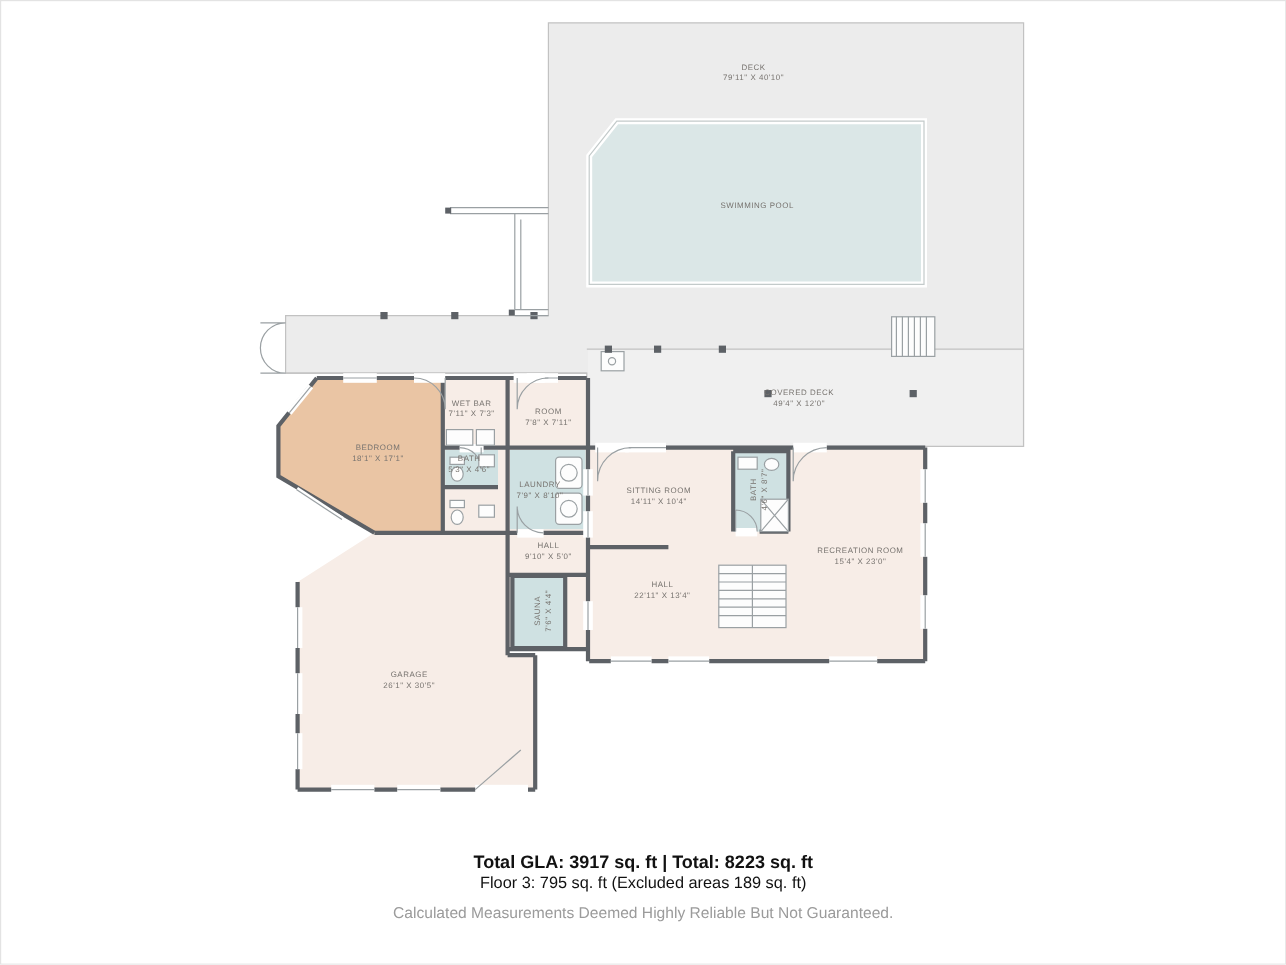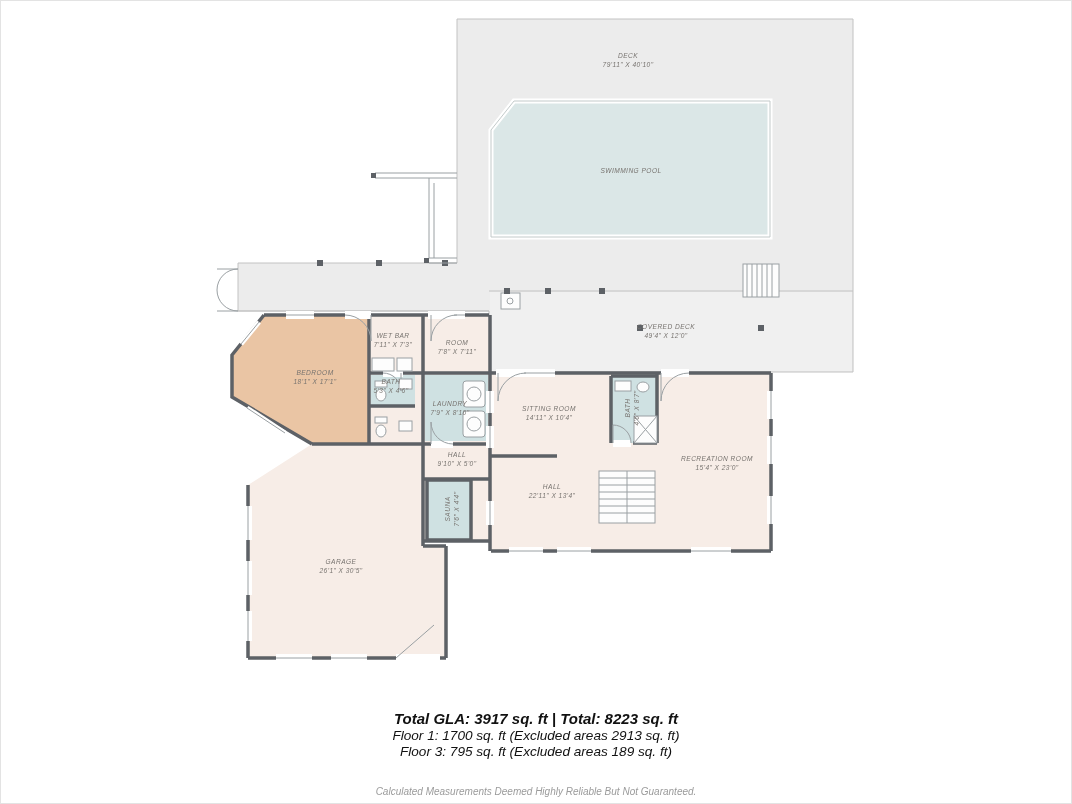--- a/index.html
+++ b/index.html
@@ -1,16 +1,16 @@
 <!DOCTYPE html>
 <html style="--deck-fill: #ececec; --covered-deck-fill: #f0f0f0; --deck-stroke: #c2c2c2; --pool-fill: #dbe7e7; --pool-stroke: #c3caca; --room-fill: #f7ede7; --accent-room-fill: #eac5a4; --wet-room-fill: #cfe1e2; --wall: #5d6166; --thin-line: #9aa0a3; --label-text: #77736f; --footer-text: #111111; --disclaimer-text: #9b9b9b;"><head>
 <meta charset="utf-8">
 <style>
   html,body{margin:0;padding:0;background:#fff;font-family:"Liberation Sans",sans-serif;}
-  #canvas{position:relative;width:1072px;height:804px;background:#fff;border:1px solid #e3e3e3;box-sizing:border-box;overflow:hidden;font-style:italic;}
+  #canvas{position:relative;width:1072px;height:804px;background:#fff;border:1px solid #e3e3e3;box-sizing:border-box;overflow:hidden;}
   svg{position:absolute;left:0;top:0;}
 
   
   .deck{fill:var(--deck-fill,#ececec);stroke:var(--deck-stroke,#c2c2c2);stroke-width:1;}
   .cdeck{fill:var(--covered-deck-fill,#f0f0f0);stroke:none;}
   .deckline{stroke:var(--deck-stroke,#c2c2c2);stroke-width:1;fill:none;}
   .pool-outer{fill:var(--pool-fill,#dbe7e7);stroke:#ffffff;stroke-width:5;}
   .pool-inner{fill:none;stroke:var(--pool-stroke,#c3caca);stroke-width:1;}
   .room{fill:var(--room-fill,#f7ede7);}
   .tan{fill:var(--accent-room-fill,#eac5a4);}
@@ -23,21 +23,21 @@
   .winline{stroke:var(--thin-line,#9aa0a3);stroke-width:1;}
   .door{stroke:var(--thin-line,#9aa0a3);stroke-width:1;fill:none;}
   .gap{stroke:#ffffff;stroke-width:5;fill:none;}
 
   .room-label{font-family:"Liberation Sans",sans-serif;font-size:6.6px;letter-spacing:.45px;
     fill:var(--label-text,#77736f);text-anchor:middle;}
 
   #footer{position:absolute;left:0;right:0;top:710px;text-align:center;color:var(--footer-text,#111);}
   #footer .total{font-size:15px;font-weight:bold;line-height:1.12;}
   #footer .fl{font-size:13.6px;line-height:1.18;}
-  #footer .disc{margin-top:26px;font-size:10px;color:var(--disclaimer-text,#9b9b9b);}
+  #footer .disc{margin-top:9px;font-size:13px;color:var(--disclaimer-text,#9b9b9b);}
 </style>
 </head>
 <body>
 
 <div id="canvas">
   <svg width="1072" height="804" viewBox="0 0 1072 804">
 
     <path class="deck" d="M456,18 H852 V371 H488 V310 H237 V262 H456 Z"></path>
     <rect class="cdeck" x="489" y="291" width="362" height="79"></rect>
     <path class="deckline" d="M488,290 H852"></path>
@@ -201,17 +201,16 @@
         <text class="room-label" x="456" y="456"><tspan x="456">HALL</tspan><tspan x="456" dy="9">9'10" X 5'0"</tspan></text>
         <text class="room-label" x="449" y="508" transform="rotate(-90 449 508)"><tspan x="449">SAUNA</tspan><tspan x="449" dy="9">7'6" X 4'4"</tspan></text>
         <text class="room-label" x="551" y="488"><tspan x="551">HALL</tspan><tspan x="551" dy="9">22'11" X 13'4"</tspan></text>
         <text class="room-label" x="716" y="460"><tspan x="716">RECREATION ROOM</tspan><tspan x="716" dy="9">15'4" X 23'0"</tspan></text>
         <text class="room-label" x="340" y="563"><tspan x="340">GARAGE</tspan><tspan x="340" dy="9">26'1" X 30'5"</tspan></text>
       </g>
   </svg>
 
   <div id="footer">
     <div class="total">Total GLA: 3917 sq. ft | Total: 8223 sq. ft</div>
-    <div class="fl">Floor 1: 1700 sq. ft (Excluded areas 2913 sq. ft)</div>
     <div class="fl">Floor 3: 795 sq. ft (Excluded areas 189 sq. ft)</div>
     <div class="disc">Calculated Measurements Deemed Highly Reliable But Not Guaranteed.</div>
   </div>
 </div>
 
 </body></html>

